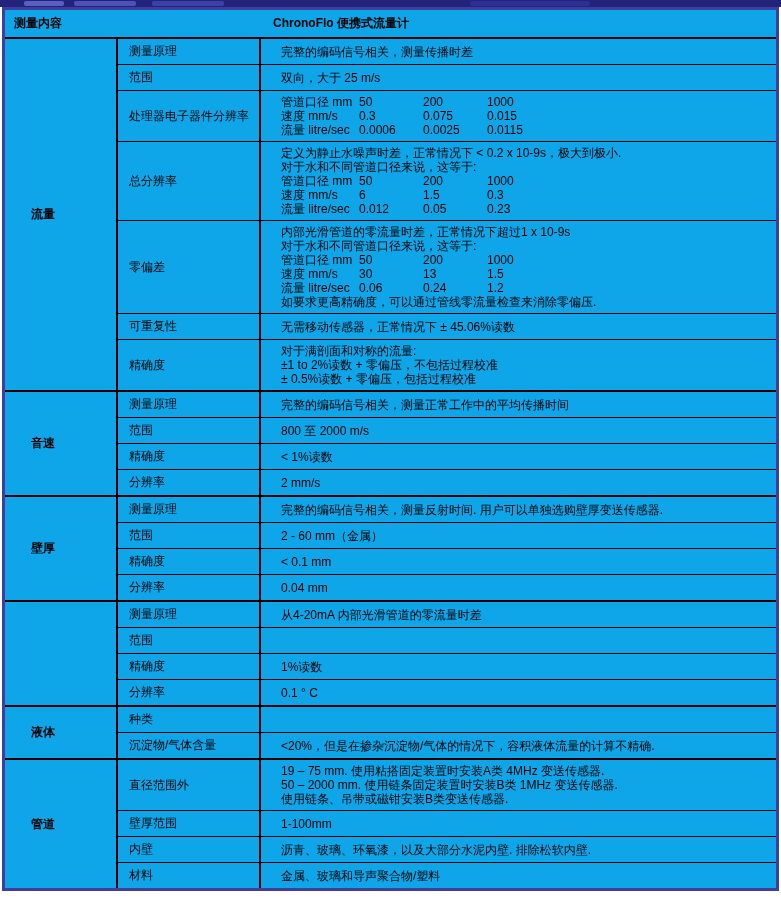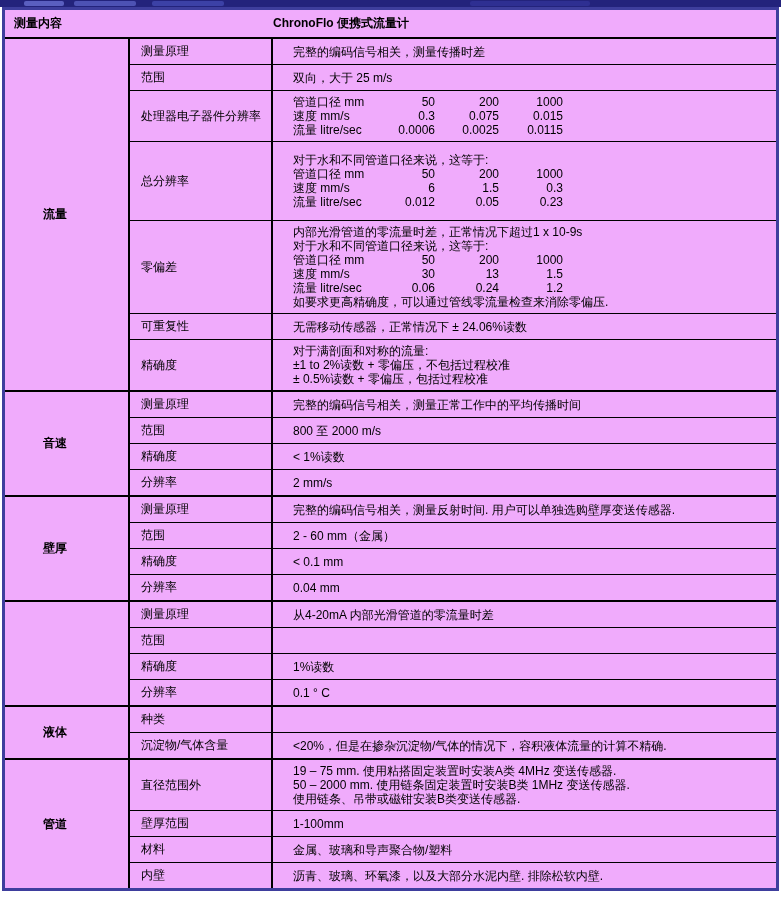--- a/index.html
+++ b/index.html
@@ -11,52 +11,52 @@
   *{box-sizing:border-box}
   
   .topstrip{height:7px;background:#23237c;position:relative;overflow:hidden}
   .topstrip .patch{position:absolute;top:1px;height:5px;background:#5a5fc0;border-radius:2px}
   .patch.p1{left:24px;width:40px}
   .patch.p2{left:74px;width:62px;background:#4d52b4}
   .patch.p3{left:152px;width:72px;background:#3c41a6}
   .patch.p4{left:470px;width:120px;background:#2e2f92}
 
   .spec{
-    margin:0 2px;border:3px solid #3e3e9d;background:#f0abfc;
+    margin:0 2px;border:3px solid #3e3e9d;background:#0ea5e9;
   }
   .hdr{
     display:flex;align-items:center;min-height:29px;
     border-bottom:2px solid #000;font-weight:bold;
   }
   .hcol1{width:258px;padding-left:9px}
   .hcol2{flex:1;padding-left:10px}
 
   .section{display:flex;border-bottom:2px solid #000}
   .section:last-child{border-bottom:none}
   .slabel{
     width:113px;border-right:2px solid #000;display:flex;align-items:center;
-    padding-left:26px;font-weight:bold;flex-shrink:0;margin-left:12px;
+    padding-left:26px;font-weight:bold;flex-shrink:0;
   }
   .srows{flex:1;display:flex;flex-direction:column;min-width:0}
   .srow{display:flex;border-bottom:1px solid #000;align-items:stretch}
   .srow:last-child{border-bottom:none}
   .param{
     width:143px;border-right:2px solid #000;padding:4px 4px 4px 11px;
     display:flex;align-items:center;flex-shrink:0;
   }
   .val{flex:1;padding:4px 6px 4px 20px;line-height:14px;display:flex;flex-direction:column;justify-content:center}
   .h25{min-height:25px}
   .h50{min-height:50px}
   .h78{min-height:78px}
   .h92{min-height:92px}
 
   
   .mtr{display:flex}
   .mtl{width:78px}
-  .mtc{width:64px;text-align:right}
+  .mtc{width:64px;text-align:left}
 </style>
 </head>
 <body>
 
 <div class="topstrip">
   <div class="patch p1"></div>
   <div class="patch p2"></div>
   <div class="patch p3"></div>
   <div class="patch p4"></div>
 </div>
@@ -102,20 +102,21 @@
               <span class="mtl">流量 litre/sec</span>
               <span class="mtc">0.0006</span>
               <span class="mtc">0.0025</span>
               <span class="mtc">0.0115</span>
             </div>
         </div>
       </div>
       <div class="srow">
         <div class="param">总分辨率</div>
         <div class="val h78">
+          <div>定义为静止水噪声时差，正常情况下 &lt; 0.2 x 10-9s，极大到极小.</div>
           <div>对于水和不同管道口径来说，这等于:</div>
           <div class="mtr">
               <span class="mtl">管道口径 mm</span>
               <span class="mtc">50</span>
               <span class="mtc">200</span>
               <span class="mtc">1000</span>
             </div>
           <div class="mtr">
               <span class="mtl">速度 mm/s</span>
               <span class="mtc">6</span>
@@ -152,21 +153,21 @@
               <span class="mtc">0.06</span>
               <span class="mtc">0.24</span>
               <span class="mtc">1.2</span>
             </div>
           <div>如要求更高精确度，可以通过管线零流量检查来消除零偏压.</div>
         </div>
       </div>
       <div class="srow">
         <div class="param">可重复性</div>
         <div class="val h25">
-            <div>无需移动传感器，正常情况下 ± 24.06%读数</div>
+            <div>无需移动传感器，正常情况下 ± 45.06%读数</div>
           </div>
       </div>
       <div class="srow">
         <div class="param">精确度</div>
         <div class="val h50">
           <div>对于满剖面和对称的流量:</div>
           <div>±1 to 2%读数 + 零偏压，不包括过程校准</div>
           <div>± 0.5%读数 + 零偏压，包括过程校准</div>
         </div>
       </div>
@@ -286,27 +287,27 @@
           <div>使用链条、吊带或磁钳安装B类变送传感器.</div>
         </div>
       </div>
       <div class="srow">
         <div class="param">壁厚范围</div>
         <div class="val h25">
             <div>1-100mm</div>
           </div>
       </div>
       <div class="srow">
+        <div class="param">内壁</div>
+        <div class="val h25">
+            <div>沥青、玻璃、环氧漆，以及大部分水泥内壁. 排除松软内壁.</div>
+          </div>
+      </div>
+      <div class="srow">
         <div class="param">材料</div>
         <div class="val h25">
             <div>金属、玻璃和导声聚合物/塑料</div>
           </div>
       </div>
-      <div class="srow">
-        <div class="param">内壁</div>
-        <div class="val h25">
-            <div>沥青、玻璃、环氧漆，以及大部分水泥内壁. 排除松软内壁.</div>
-          </div>
-      </div>
     </div>
   </div>
 
 </div>
 
 </body></html>

